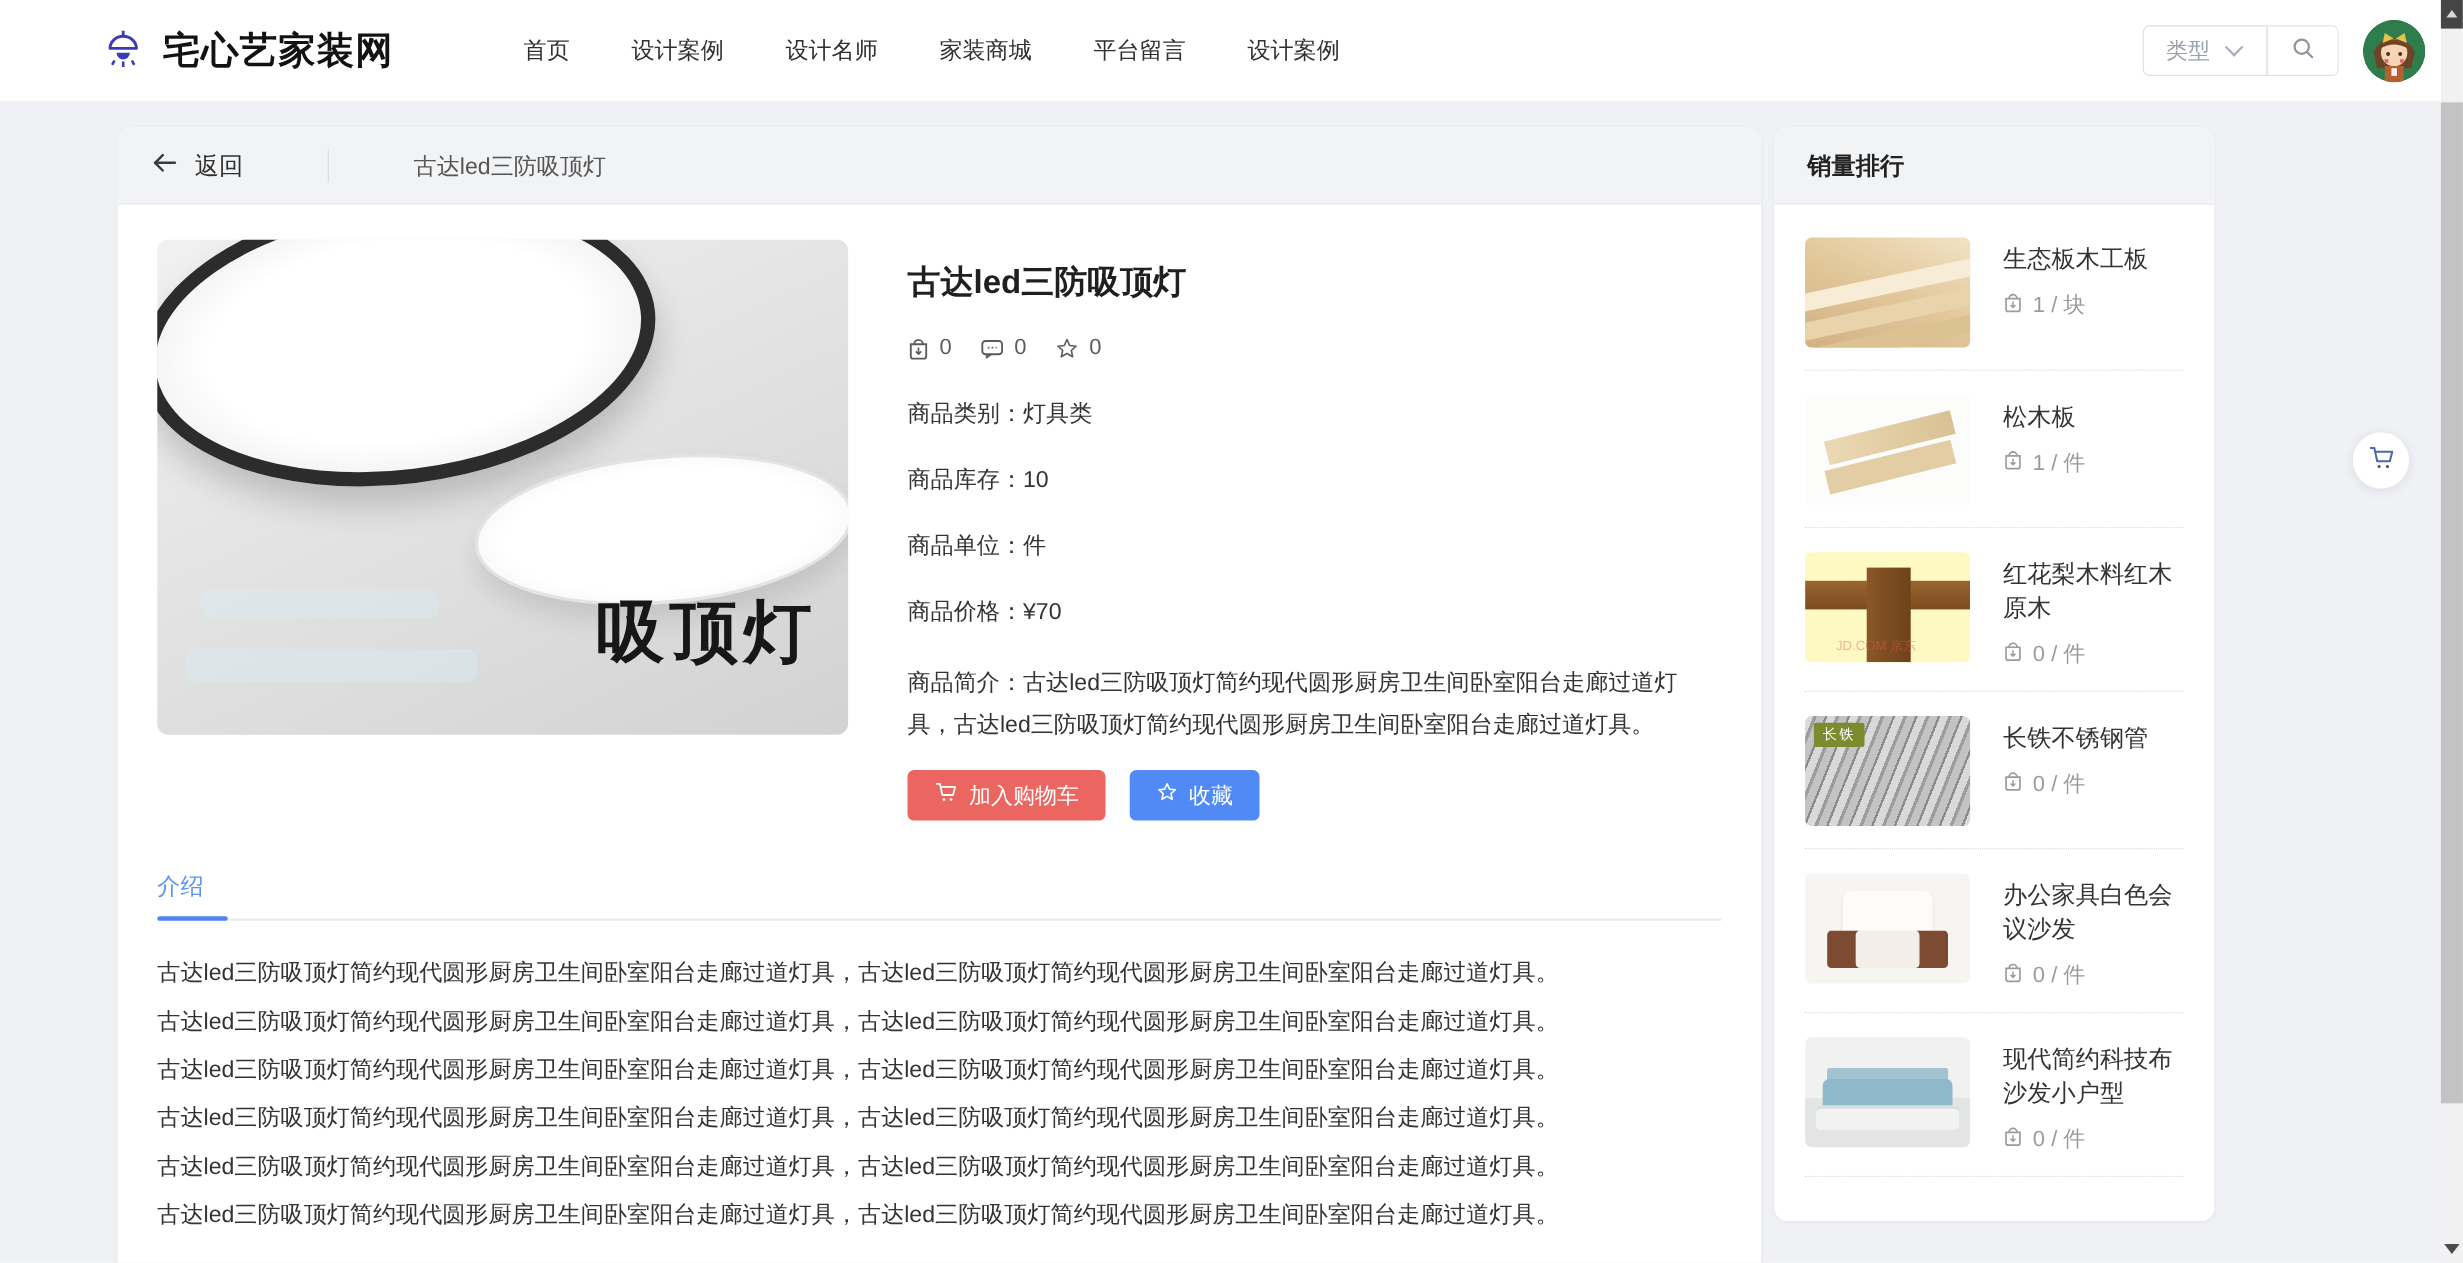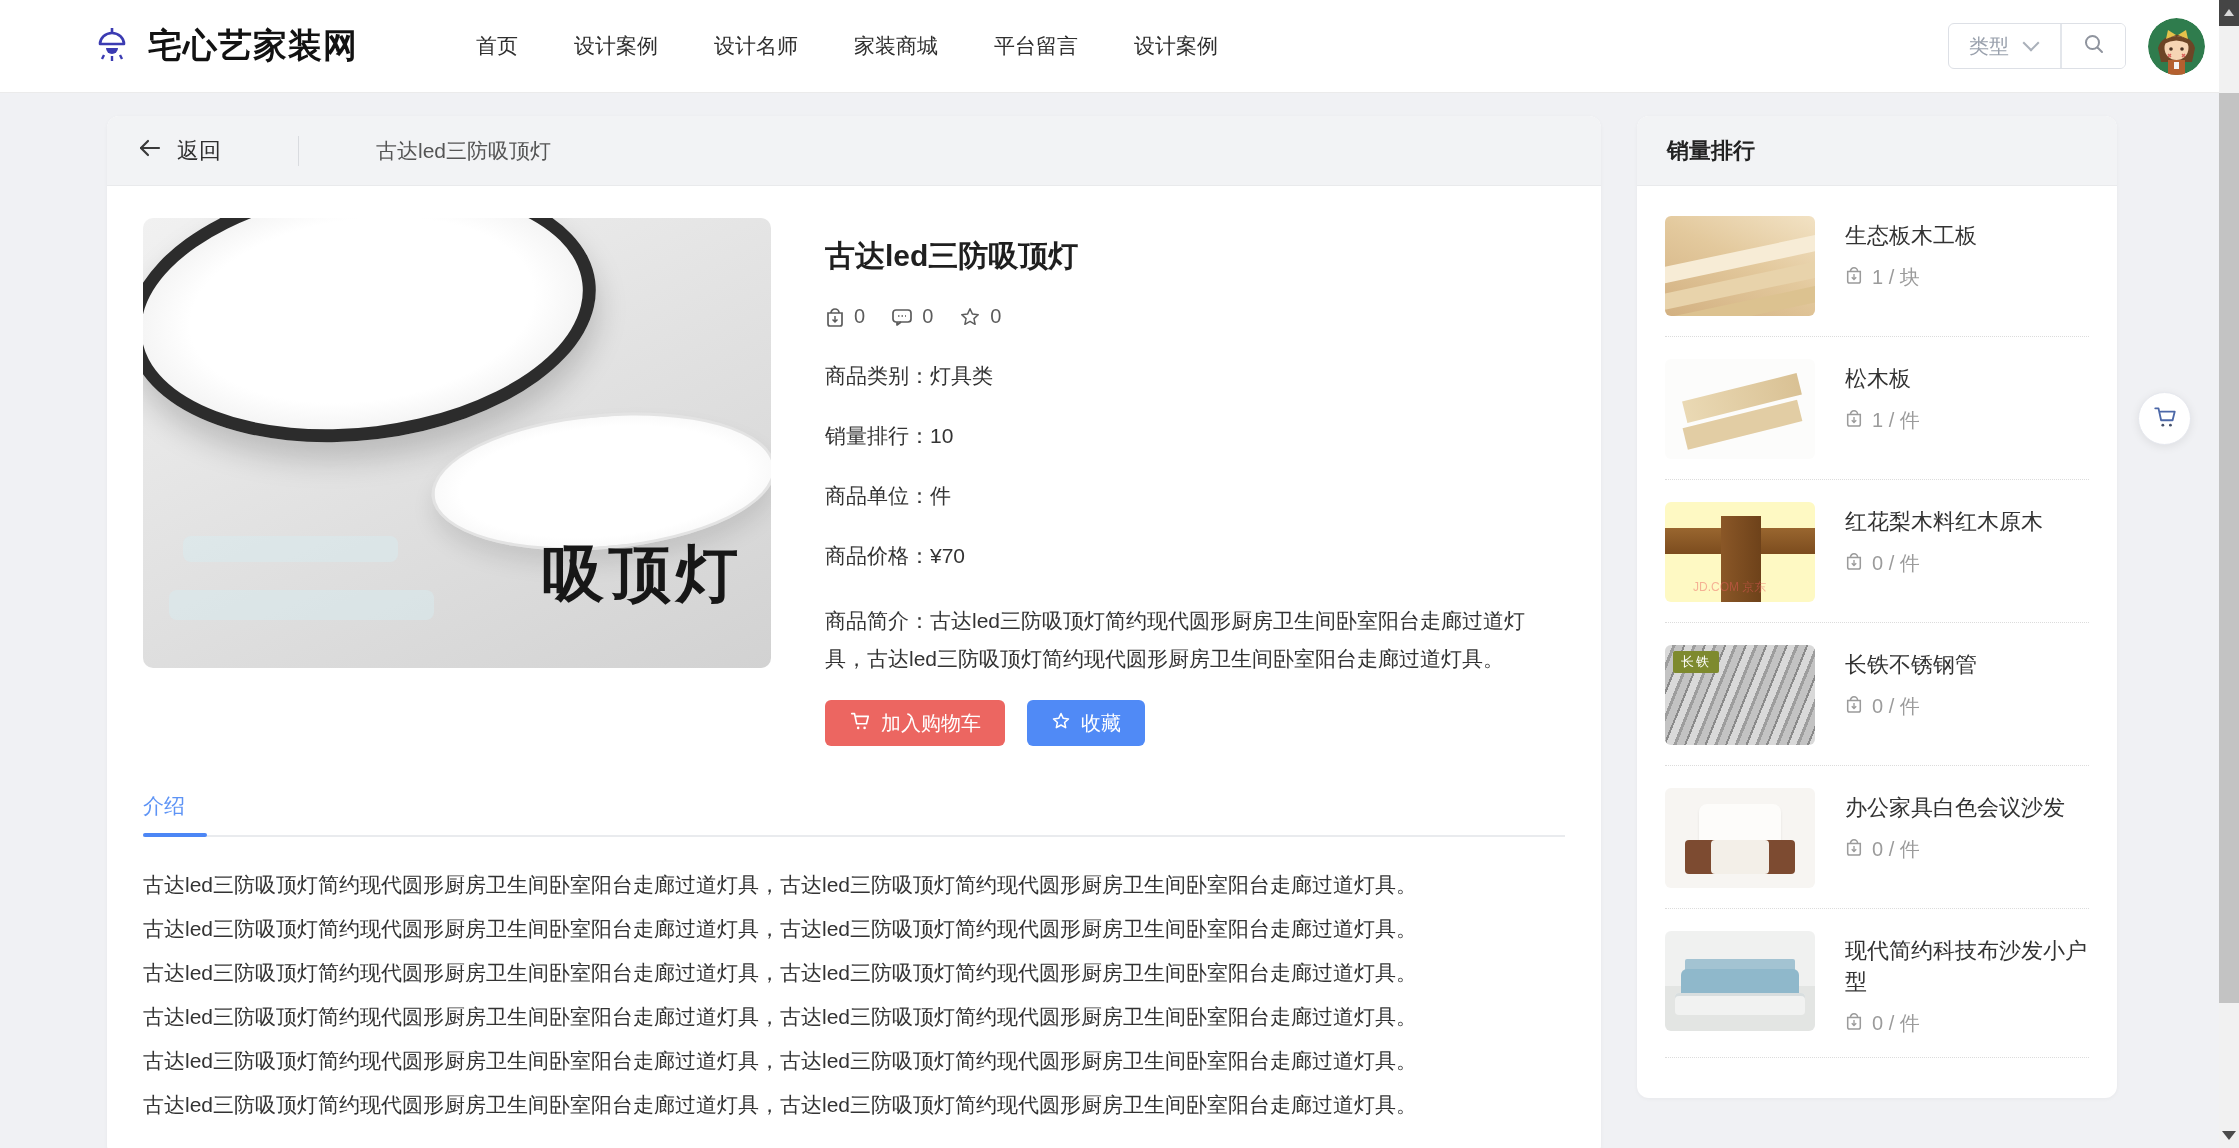--- a/index.html
+++ b/index.html
@@ -113,21 +113,21 @@
     position:relative;
   }
   .tab-item::after {
     content:""; position:absolute; left:0; bottom:-2px; width:64px; height:4px;
     background:#4c86f5; border-radius:2px;
   }
   .desc-block { margin-top:26px; }
   .desc-block p { font-size:21px; color:#333; line-height:44px; }
 
   
-  .aside-col { width:480px; flex:none; margin-left:36px; }
+  .aside-col { width:400px; flex:none; margin-left:12px; }
   .rank-title { font-size:22px; font-weight:bold; color:#222; }
   .rank-body { padding:8px 28px 40px 28px; }
   .rank-item { display:flex; padding:22px 0 20px 0; border-bottom:1px dotted #dcdcdc; cursor:pointer; }
   .rank-img {
     width:150px; height:100px; flex:none; border-radius:6px; position:relative; overflow:hidden;
     background:#f4f4f4;
   }
   .rank-info { margin-left:30px; padding-top:4px; min-width:0; }
   .rank-name { font-size:22px; color:#333; line-height:31px; margin-bottom:13px; }
   .rank-count { display:flex; align-items:center; gap:9px; color:#9b9b9b; font-size:20px; }
@@ -300,21 +300,21 @@
                   </svg>
                 </span>
                 <span>0</span>
               </div>
             </div>
 
             <div class="field-row">
               <span>商品类别：</span><span class="val">灯具类</span>
             </div>
             <div class="field-row">
-              <span>销量排行：</span><span class="val">10</span>
+              <span>商品库存：</span><span class="val">10</span>
             </div>
             <div class="field-row">
               <span>商品单位：</span><span class="val">件</span>
             </div>
             <div class="field-row">
               <span>商品价格：</span><span class="val">¥70</span>
             </div>
 
             <p class="intro-row">商品简介：古达led三防吸顶灯简约现代圆形厨房卫生间卧室阳台走廊过道灯具，古达led三防吸顶灯简约现代圆形厨房卫生间卧室阳台走廊过道灯具。</p>
 

